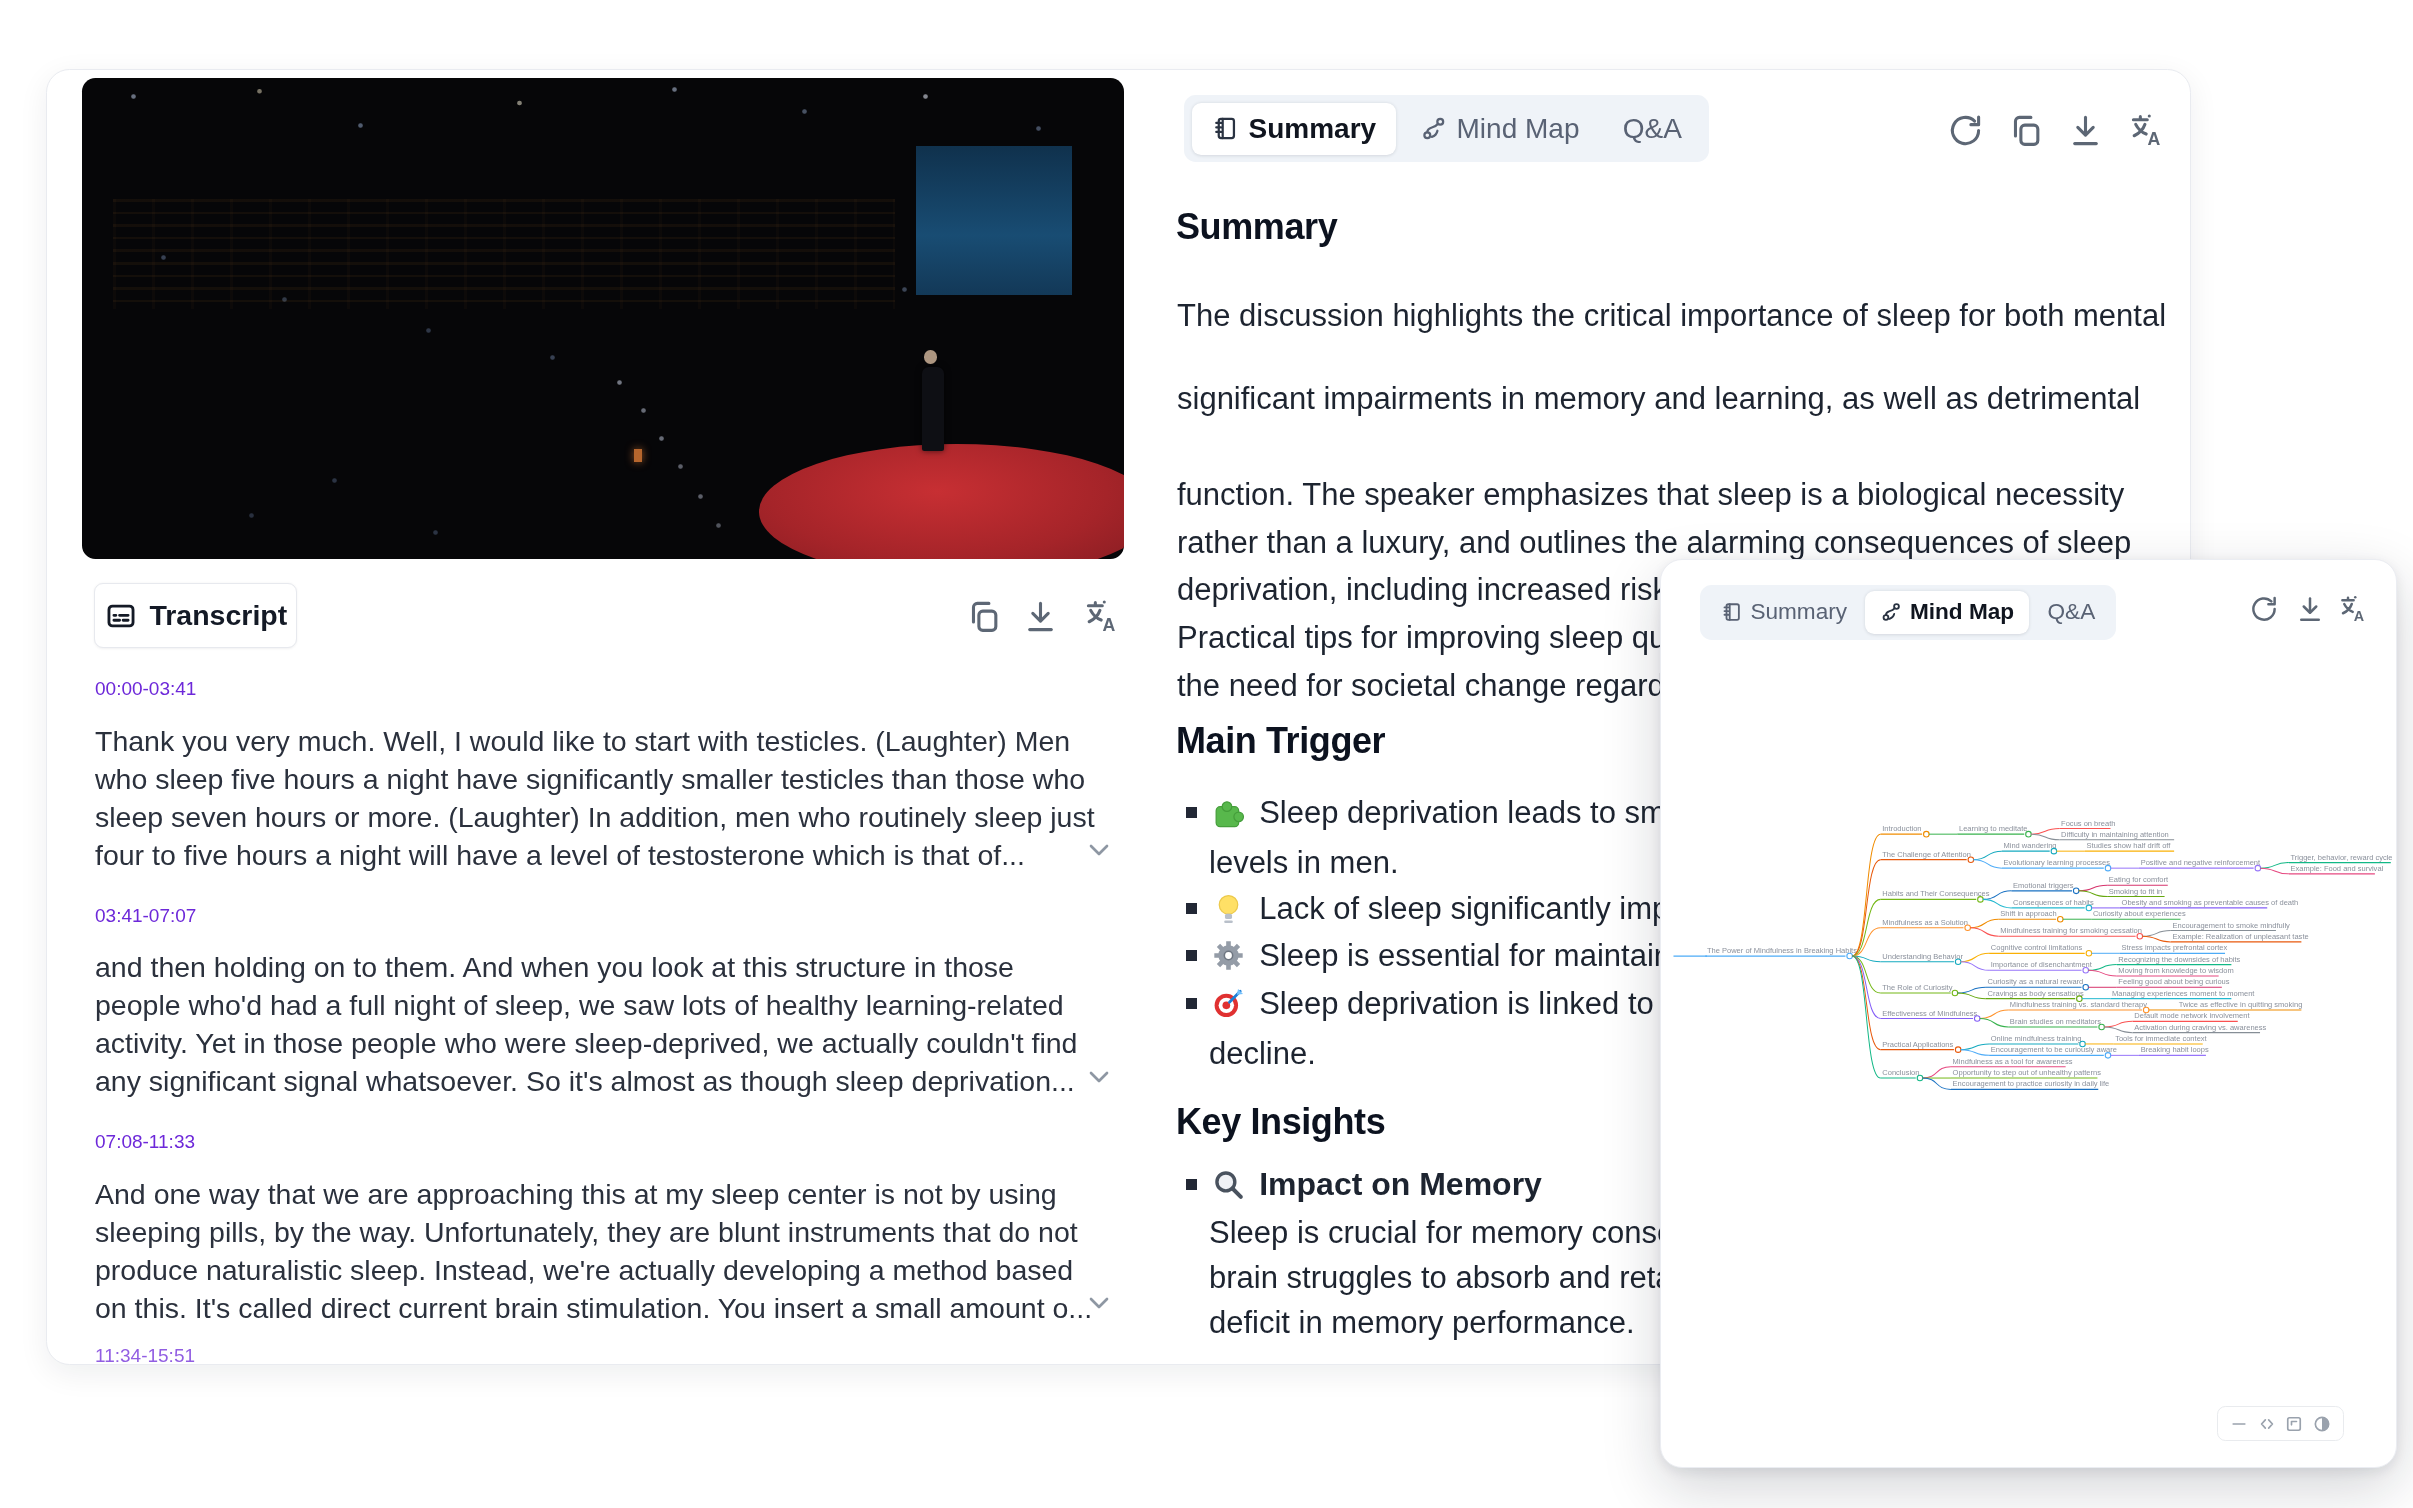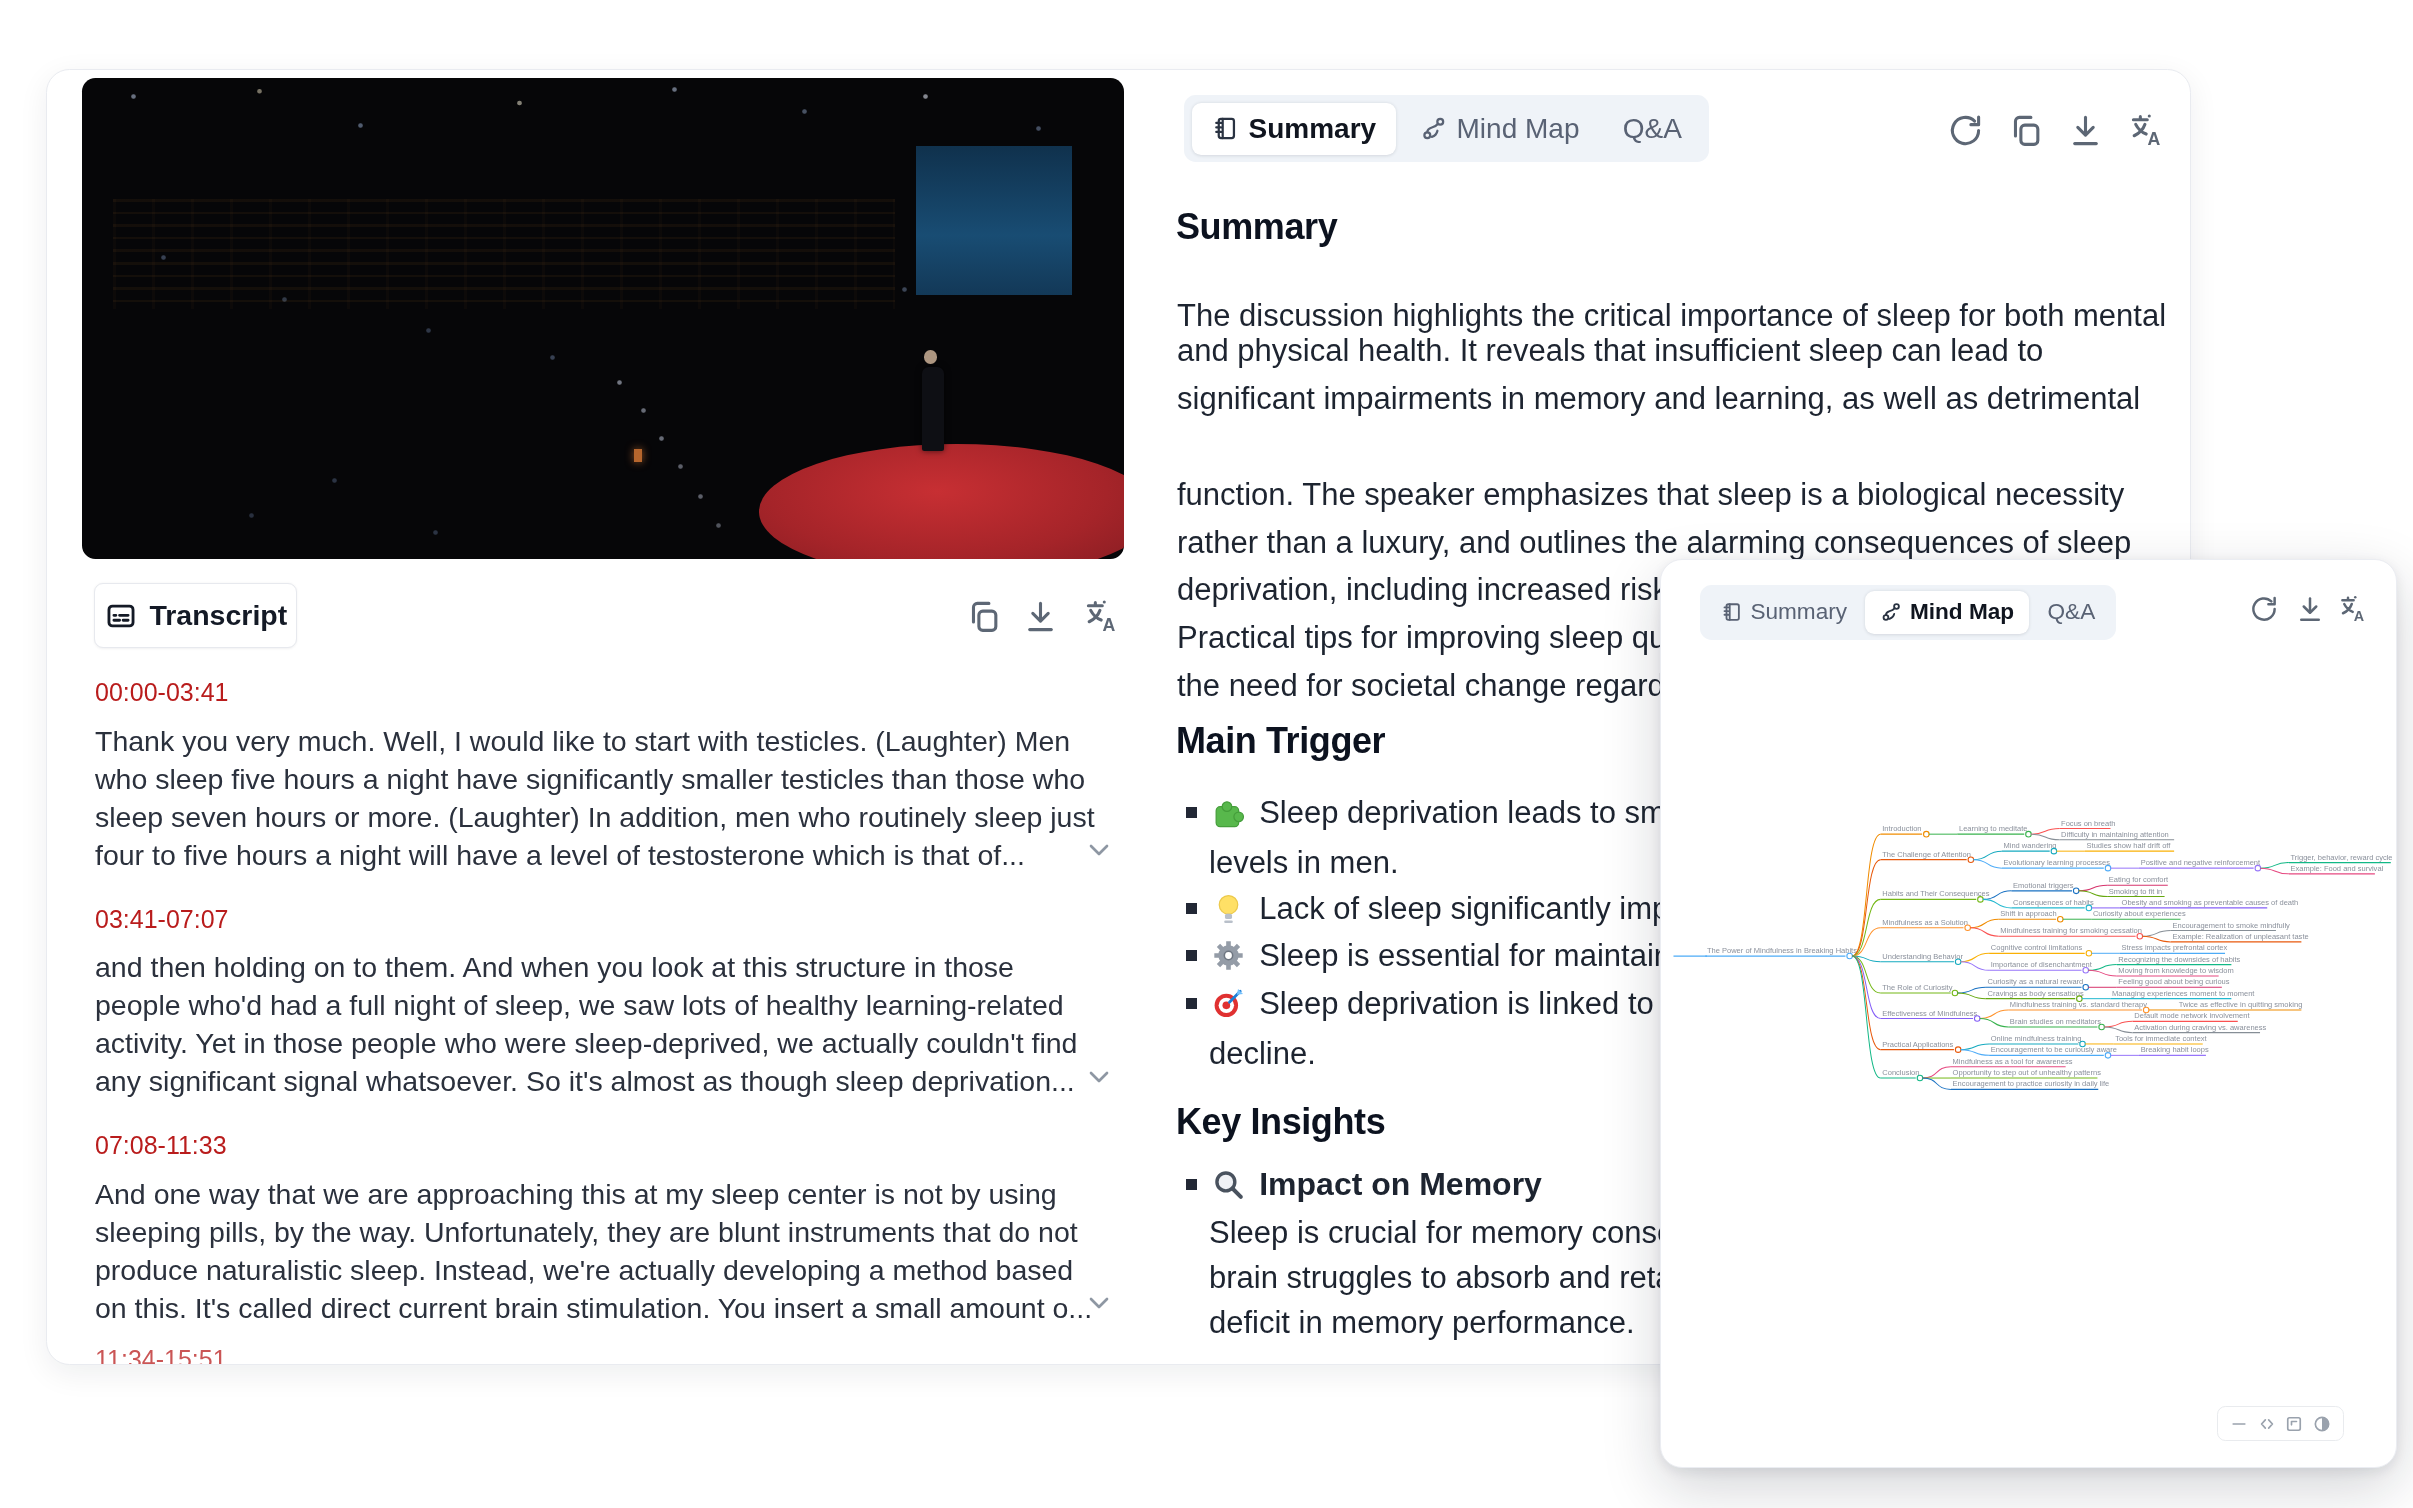--- a/index.html
+++ b/index.html
@@ -45,21 +45,21 @@
       251px 401px 0 0.8px rgba(130,155,205,.3), 168px 436px 0 0.8px rgba(130,155,205,.28),
       352px 453px 0 0.8px rgba(130,155,205,.3), 821px 210px 0 0.8px rgba(160,185,230,.35),
       888px 402px 0 0.8px rgba(140,165,215,.3), 754px 440px 0 0.8px rgba(140,165,215,.3); }
 
   
   #transcript-btn { left:47px; top:513px; width:203px; height:65px; background:#fff;
     border:0.8px solid #e7e9ee; border-radius:9px; box-shadow:0 0.8px 2.5px rgba(16,24,40,.06);
     display:flex; align-items:center; justify-content:center; gap:11.7px;
     font-size:28.5px; font-weight:600; color:#141a26; cursor:pointer; }
   .tool { width:37px; height:37px; color:#5d6775; cursor:pointer; }
-  .tstamp { font-size:25px; color:#b91c1c; cursor:pointer; }
+  .tstamp { font-size:19px; color:#6d28d9; cursor:pointer; }
   .tseg { width:1006px; font-size:28.5px; line-height:38px; color:#2b313d; }
   .chev { width:32px; height:32px; color:#8e97a3; cursor:pointer; }
 
   
   .tabbar { background:#eff3f8; border-radius:11.7px; display:flex; align-items:center; padding:7.5px; gap:3.4px; }
   .tab { display:flex; align-items:center; gap:10px; color:#596274; font-size:28px; font-weight:500;
     padding:10px 20px; border-radius:9.2px; cursor:pointer; white-space:nowrap; }
   .tab.active { background:#fff; color:#10151f; font-weight:600; box-shadow:0 0.8px 3.4px rgba(16,24,40,.12); }
   .h2 { font-size:36px; font-weight:700; color:#0c121f; letter-spacing:-0.4px; }
   .pline { font-size:31px; line-height:39px; color:#1d2430; white-space:nowrap; }
@@ -196,21 +196,20 @@
     <svg class="ic" width="37" height="37" viewBox="0 0 24 24">
       <path d="M3.5 5h9M8 3v2M5 8c1.6 3.2 4 5.2 6.8 6.3M11 8c-1.2 3.4-3.8 6-7 7.4"></path>
       <circle cx="13.8" cy="2.6" r="1" fill="currentColor" stroke="none"></circle>
       <text x="12.6" y="21.5" font-size="11.5" font-weight="700" fill="currentColor" stroke="none" font-family="Liberation Sans, sans-serif">A</text>
     </svg>
   </div>
 
   <div class="abs h2" style="left:1129px; top:136px;">Summary</div>
 
   <div class="abs pline" style="left:1130px; top:214px;margin-top:12px;">The discussion highlights the critical importance of sleep for both mental</div>
-  <div class="abs pline" style="left:1130px; top:261px;">and physical health. It reveals that insufficient sleep can lead to</div>
   <div class="abs pline" style="left:1130px; top:309px;">significant impairments in memory and learning, as well as detrimental</div>
   <div class="abs pline" style="left:1130px; top:405px;">function. The speaker emphasizes that sleep is a biological necessity</div>
   <div class="abs pline" style="left:1130px; top:453px;">rather than a luxury, and outlines the alarming consequences of sleep</div>
   <div class="abs pline" style="left:1130px; top:500px;">deprivation, including increased risk</div>
   <div class="abs pline" style="left:1130px; top:548px;">Practical tips for improving sleep qu</div>
   <div class="abs pline" style="left:1130px; top:596px;">the need for societal change regard</div>
 
   <div class="abs h2" style="left:1129px; top:650px;">Main Trigger</div>
 
   <div class="abs bl" style="left:1139px; top:724px;">

